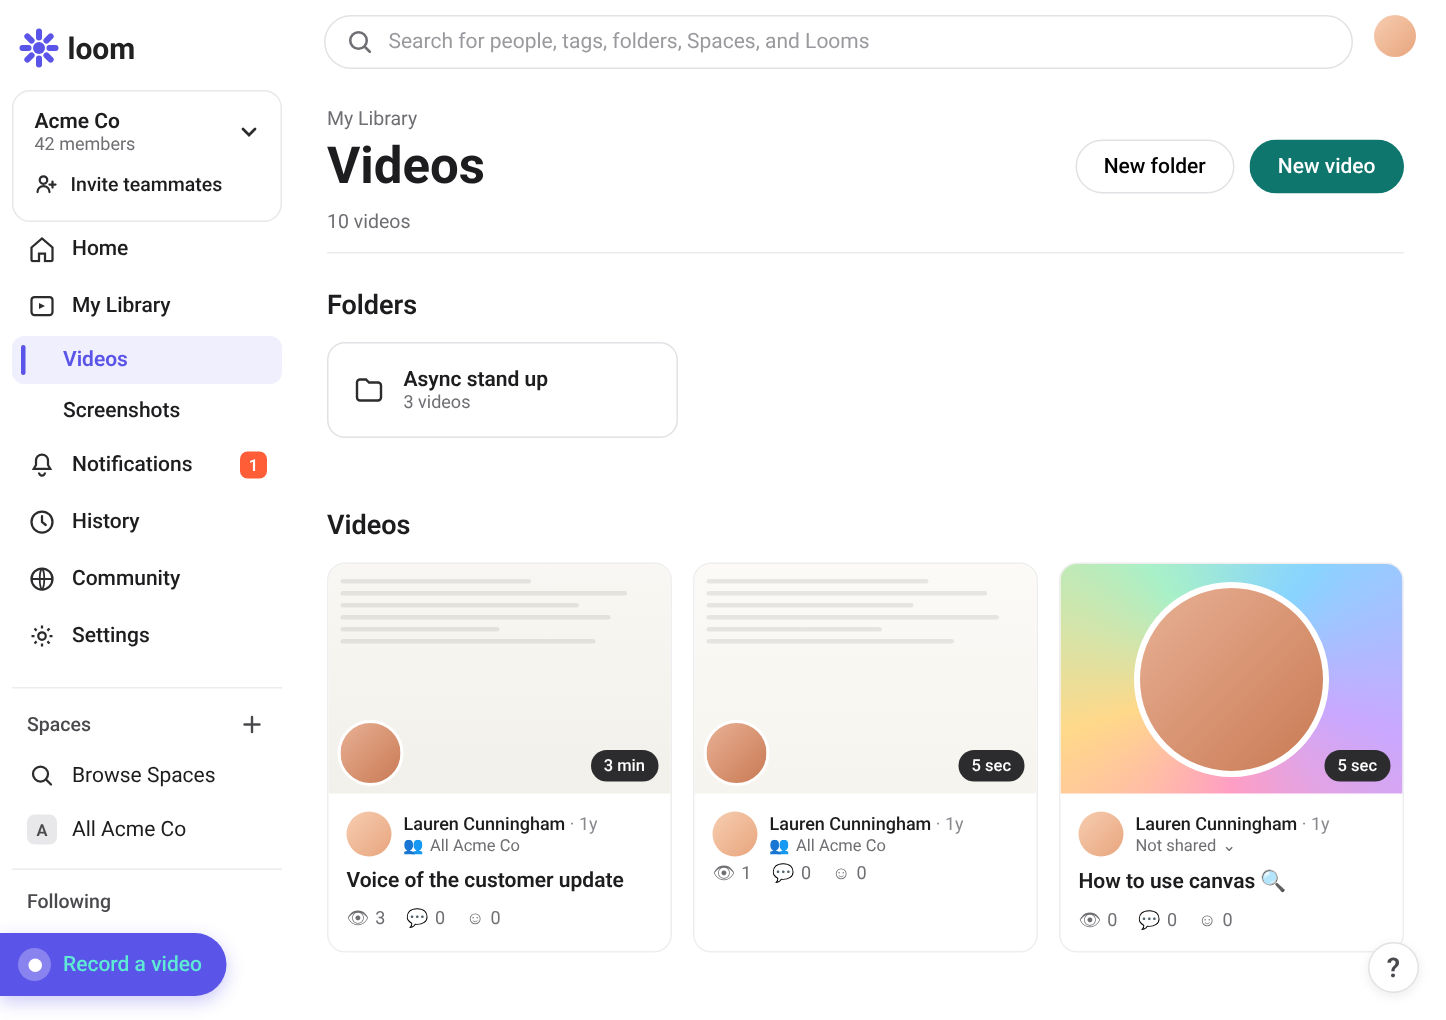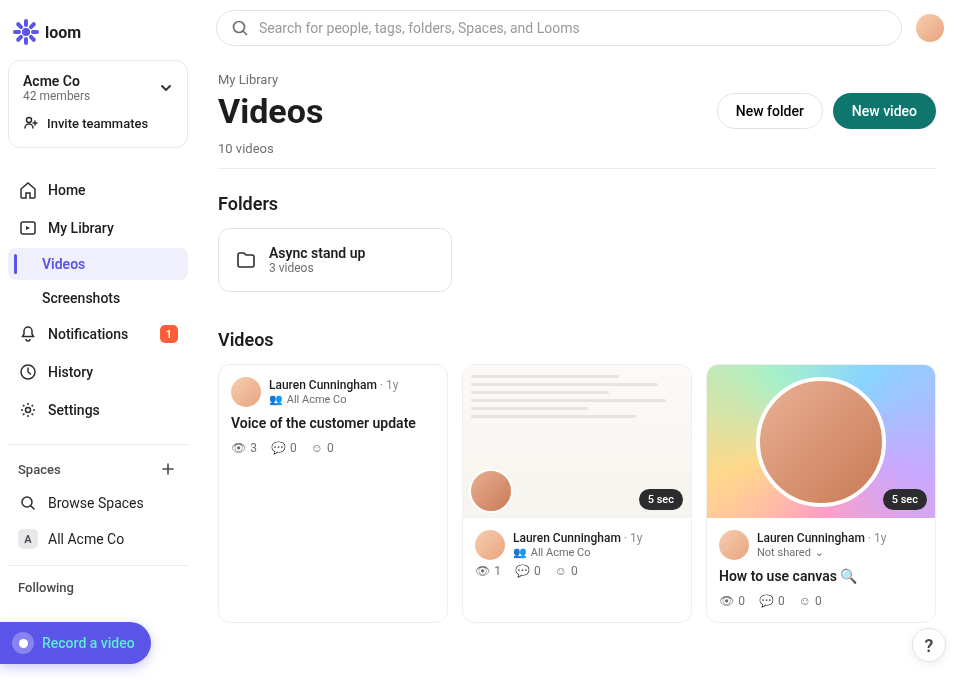--- a/index.html
+++ b/index.html
@@ -1,59 +1,59 @@
 <!DOCTYPE html>
 <html><head>
 <meta charset="utf-8">
 <style>
 *{box-sizing:border-box;margin:0;padding:0;font-family:-apple-system,BlinkMacSystemFont,"Segoe UI",Roboto,sans-serif}
 body{width:964px;height:680px;overflow:hidden;background:#fff;color:#1d1d1f;font-size:14px}
 .app{display:flex;height:100%}
 .sidebar{width:196px;flex-shrink:0;padding:12px 8px 0 8px;display:flex;flex-direction:column;overflow-y:auto}
 .logo{display:flex;align-items:center;gap:5px;padding:6px 4px 14px}
 .logo .swirl{width:28px;height:28px;display:flex;align-items:center;justify-content:center}
-.logo .word{font-size:16px;font-weight:700;color:#212121}
-.workspace{border:1px solid #e8e8ea;border-radius:12px;padding:8px;margin-bottom:24px}
+.logo .word{font-size:20px;font-weight:700;color:#212121}
+.workspace{border:1px solid #e8e8ea;border-radius:12px;padding:8px;margin-bottom:0}
 .ws-head{display:flex;align-items:center;justify-content:space-between;padding:4px 6px;cursor:pointer}
 .ws-name{font-weight:600;font-size:14px}
 .ws-sub{font-size:12px;color:#6e6e73}
 .invite{display:flex;align-items:center;gap:8px;padding:8px 6px;font-size:13px;font-weight:500}
 .nav{display:flex;flex-direction:column;gap:2px;margin-bottom:8px}
 .nav-item{display:flex;align-items:center;gap:10px;padding:8px 10px;border-radius:8px;cursor:pointer;font-size:14px;font-weight:500}
 .nav-item.child{padding-left:34px}
 .nav-item.active{background:#efeffd;color:#5b54e8;font-weight:600;position:relative}
 .nav-item.active::before{content:"";position:absolute;left:6px;top:6px;bottom:6px;width:3px;background:#5b54e8;border-radius:2px}
 .nav-icon{width:20px;height:20px;display:flex;align-items:center;justify-content:center;color:#2c2c2e;flex-shrink:0}
 .badge{margin-left:auto;background:#ff5c38;color:#fff;font-size:11px;font-weight:600;width:18px;height:18px;border-radius:5px;display:flex;align-items:center;justify-content:center}
 .divider{height:1px;background:#ececee;margin:8px 0}
 .section-head{display:flex;align-items:center;justify-content:space-between;padding:6px 10px;font-size:13px;font-weight:500;color:#4a4a4e}
 .plus-btn{width:20px;height:20px;border-radius:5px;display:flex;align-items:center;justify-content:center;cursor:pointer}
 .space-item{display:flex;align-items:center;gap:10px;padding:8px 10px;font-size:14px;cursor:pointer;border-radius:8px}
 .space-avatar{width:20px;height:20px;border-radius:5px;background:#e8e8ea;display:flex;align-items:center;justify-content:center;font-size:11px;font-weight:600;color:#4a4a4e}
 .record-btn{position:fixed;bottom:16px;left:0;background:#5b54e8;color:#5eead4;padding:10px 16px 10px 12px;border-radius:0 22px 22px 0;display:flex;align-items:center;gap:8px;font-size:14px;font-weight:500;cursor:pointer;box-shadow:0 4px 12px rgba(91,84,232,0.3)}
 .record-btn .dot{width:22px;height:22px;border-radius:50%;background:rgba(255,255,255,0.28);display:flex;align-items:center;justify-content:center}
 .record-btn .dot::after{content:"";width:9px;height:9px;background:#fff;border-radius:50%}
 .main{flex:1;display:flex;flex-direction:column;overflow:hidden}
-.topbar{display:flex;align-items:center;gap:14px;padding:10px 20px}
+.topbar{display:flex;align-items:flex-start;gap:14px;padding:10px 20px}
 .search{flex:1;display:flex;align-items:center;gap:10px;border:1px solid #e2e2e6;border-radius:20px;padding:8px 14px;color:#8a8a8e}
 .search input{border:0;outline:0;flex:1;font-size:14px;color:#1d1d1f}
 .search input::placeholder{color:#9a9a9e}
 .avatar{width:28px;height:28px;border-radius:50%;background:linear-gradient(135deg,#f6cdb0,#e8a57e)}
 .content{flex:1;overflow-y:auto;padding:16px 28px 80px 22px}
 .breadcrumb{font-size:13px;color:#6e6e73;margin-bottom:4px}
 .page-head{display:flex;align-items:center;justify-content:space-between;margin-bottom:10px}
 .page-title{font-size:34px;font-weight:700}
 .head-actions{display:flex;gap:10px}
 .btn{padding:9px 18px;border-radius:20px;font-size:14px;font-weight:500;cursor:pointer;border:1px solid transparent}
 .btn.secondary{background:#fff;border-color:#e2e2e6}
 .btn.primary{background:#0f766e;color:#fff}
 .count{font-size:13px;color:#6e6e73;margin-bottom:12px}
 .hr{height:1px;background:#ececee;margin:12px 0 24px}
 .section-title{font-size:18px;font-weight:600;margin-bottom:14px}
-.folder-card{width:234px;border:1px solid #e2e2e6;border-radius:12px;padding:16px;display:flex;align-items:center;gap:12px;cursor:pointer;margin-bottom:37px}
+.folder-card{width:234px;border:1px solid #e2e2e6;border-radius:12px;padding:16px;display:flex;align-items:center;gap:12px;cursor:pointer;margin-bottom:48px}
 .folder-icon{width:22px;height:22px;color:#2c2c2e}
 .folder-name{font-size:14px;font-weight:600}
 .folder-sub{font-size:12px;color:#6e6e73}
 .grid{display:flex;gap:14px}
 .card{width:234px;border:1px solid #eeeeef;border-radius:12px;overflow:hidden;cursor:pointer;display:flex;flex-direction:column}
 .thumb{height:153px;position:relative;background:#f5f5f7}
 .thumb.t1{background:linear-gradient(180deg,#f8f7f3 0%,#f2f0ea 100%)}
 .thumb.t2{background:linear-gradient(180deg,#fbfaf7 0%,#f6f4ee 100%)}
 .thumb.t3{background:conic-gradient(from 180deg at 50% 50%,#ff9ec4,#ffd88a,#a8f0c8,#88d4ff,#c9a8ff,#ff9ec4)}
 .pip{position:absolute;left:6px;bottom:5px;width:44px;height:44px;border-radius:50%;background:linear-gradient(135deg,#e8b094,#c97a54);border:2px solid #fff}
@@ -159,20 +159,29 @@
             <svg width="18" height="18" viewBox="0 0 18 18">
               <circle cx="9" cy="9" r="7" stroke="#2c2c2e" stroke-width="1.5" fill="none"></circle>
               <path d="M9 5v4l2.5 2" stroke="#2c2c2e" stroke-width="1.5" fill="none" stroke-linecap="round"></path>
             </svg>
           </span>
         <span>History</span>
       </div>
       <div class="nav-item">
         <span class="nav-icon">
             <svg width="18" height="18" viewBox="0 0 18 18">
+              <circle cx="9" cy="9" r="7" stroke="#2c2c2e" stroke-width="1.5" fill="none"></circle>
+              <path d="M2 9h14M9 2c2 2 2 12 0 14M9 2c-2 2-2 12 0 14" stroke="#2c2c2e" stroke-width="1.2" fill="none"></path>
+            </svg>
+          </span>
+        <span>Community</span>
+      </div>
+      <div class="nav-item">
+        <span class="nav-icon">
+            <svg width="18" height="18" viewBox="0 0 18 18">
               <circle cx="9" cy="9" r="2.5" stroke="#2c2c2e" stroke-width="1.5" fill="none"></circle>
               <path d="M9 2v2M9 14v2M2 9h2M14 9h2M4 4l1.4 1.4M12.6 12.6L14 14M14 4l-1.4 1.4M5.4 12.6L4 14" stroke="#2c2c2e" stroke-width="1.5"></path>
             </svg>
           </span>
         <span>Settings</span>
       </div>
     </nav>
 
     <div class="divider"></div>
     <div class="section-head">
@@ -238,20 +247,32 @@
         <div>
           <div class="folder-name">Async stand up</div>
           <div class="folder-sub">3 videos</div>
         </div>
       </div>
 
       <div class="section-title">Videos</div>
       <div class="grid">
 
         <div class="card">
+          <div class="thumb t1">
+            <div class="thumb-lines">
+                <div class="thl" style="width:60%"></div>
+                <div class="thl" style="width:90%"></div>
+                <div class="thl" style="width:75%"></div>
+                <div class="thl" style="width:85%"></div>
+                <div class="thl" style="width:50%"></div>
+                <div class="thl" style="width:80%"></div>
+              </div>
+            <div class="pip"></div>
+            <span class="dur">3 min</span>
+          </div>
           <div class="card-body">
             <div class="author-row">
               <div class="author-av"></div>
               <div class="author-col">
                 <div><span class="author-name">Lauren Cunningham</span> <span class="author-meta">·</span> <span class="author-meta">1y</span></div>
                 <div class="share-row">
                     <span>👥</span>
                     <span>All Acme Co</span>
                   </div>
               </div>

